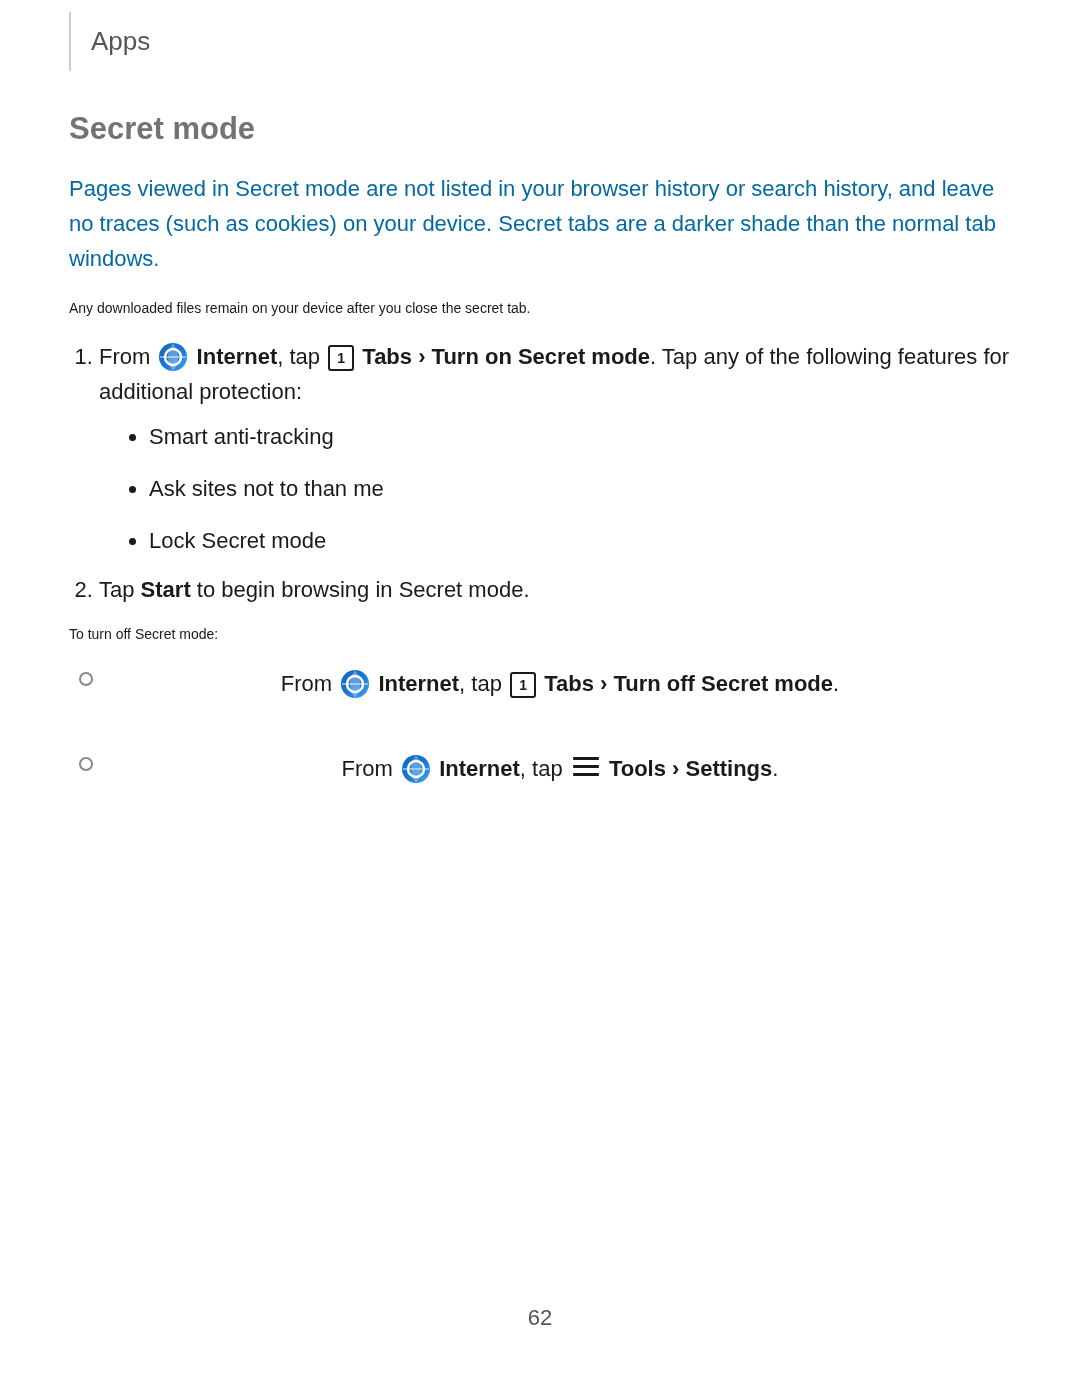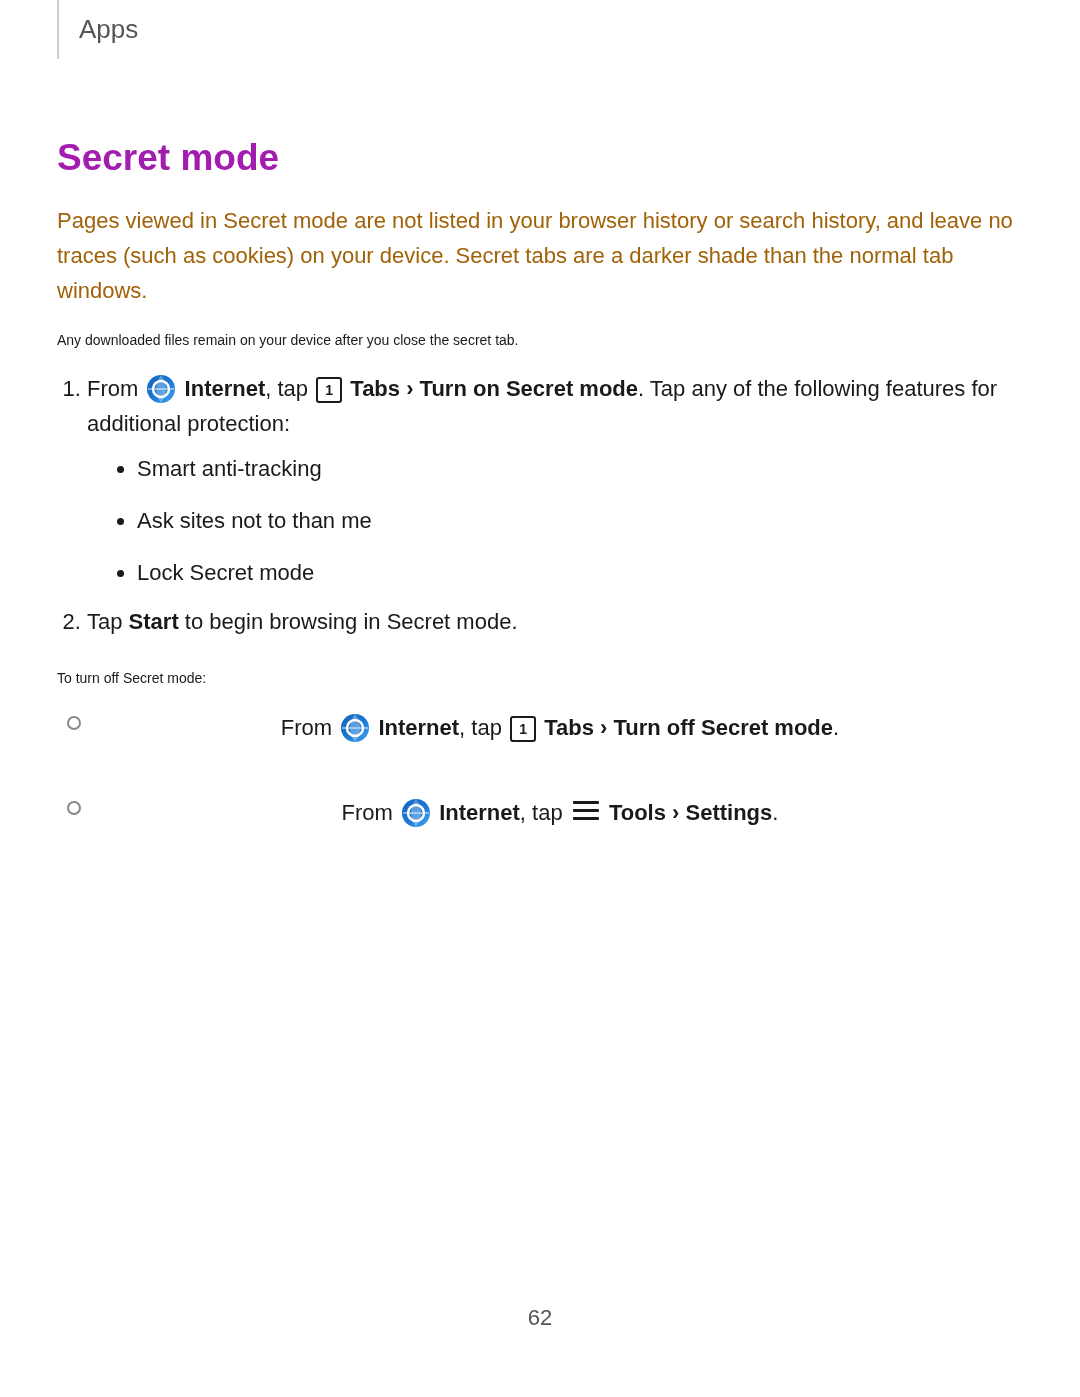--- a/index.html
+++ b/index.html
@@ -13,21 +13,21 @@
       min-height: 1397px;
       background: #ffffff;
       font-family: 'Arial', sans-serif;
       color: #1a1a1a;
       position: relative;
     }
 
     .page-container {
       width: 1080px;
       min-height: 1397px;
-      padding: 0;
+      padding: 12px;
       position: relative;
     }
 
     .header-bar {
       border-left: 2px solid #cccccc;
       padding: 14px 0 14px 20px;
       margin: 0 57px;
       margin-top: 0;
     }
 
@@ -35,44 +35,43 @@
       font-size: 26px;
       color: #555555;
       font-weight: 400;
     }
 
     .main-content {
       padding: 40px 57px 80px 57px;
     }
 
     .section-title {
-      font-size: 37px;
+      font-size: 31px;
       font-weight: 700;
-      color: #a21caf;
+      color: #737373;
       margin-bottom: 24px;
-      margin-top: 38px;
     }
 
     .section-desc {
       font-size: 22px;
       line-height: 1.6;
-      color: #a16207;
+      color: #0369a1;
       margin-bottom: 20px;
     }
 
     .section-desc2 {
       font-size: 14px;
       line-height: 1.6;
       color: #1a1a1a;
       margin-bottom: 20px;
     }
 
     .ordered-list {
       margin-left: 30px;
-      margin-bottom: 28px;
+      margin-bottom: 16px;
     }
 
     .ordered-list li {
       font-size: 22px;
       line-height: 1.6;
       margin-bottom: 12px;
       list-style-type: decimal;
     }
 
     .bullet-list {

